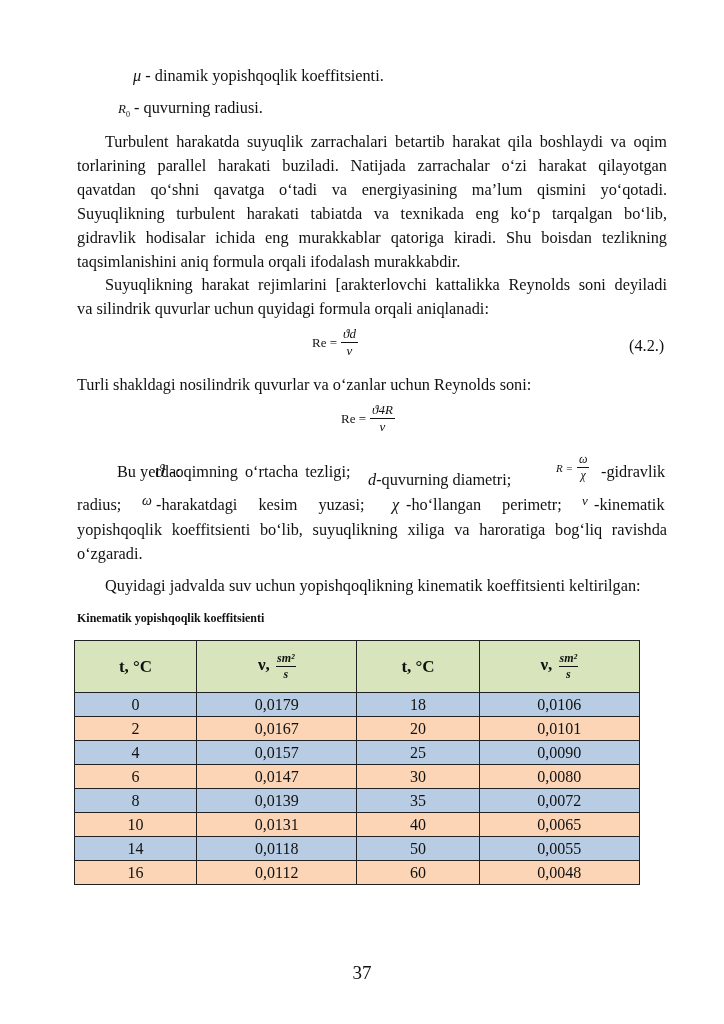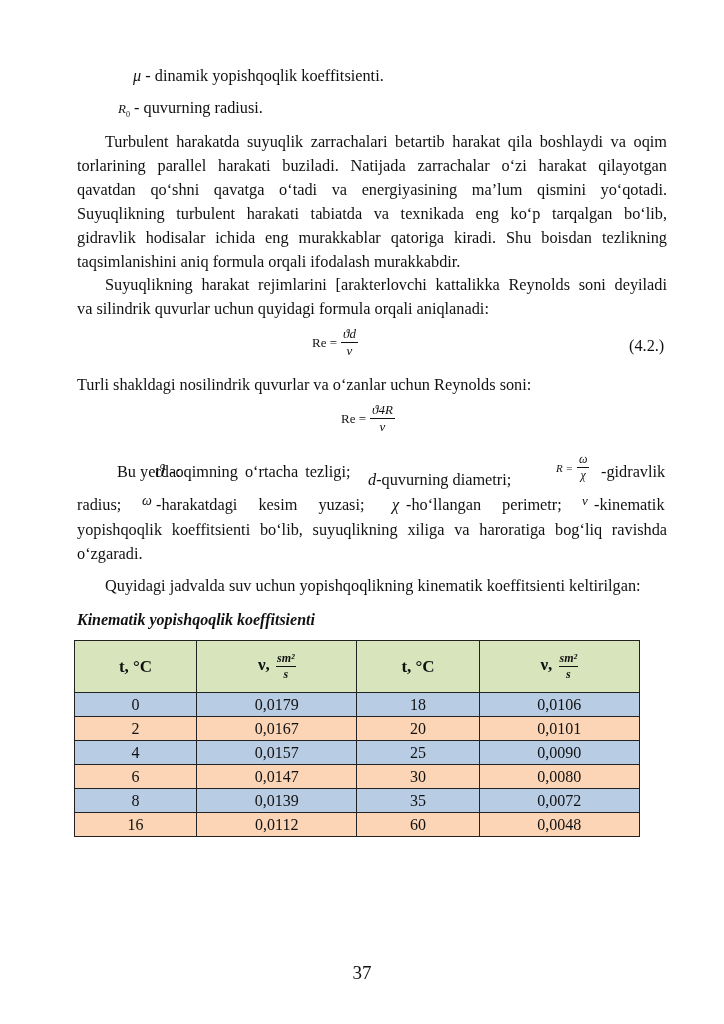--- a/index.html
+++ b/index.html
@@ -7,21 +7,21 @@
          font-family: "Liberation Serif", serif; color: #111; font-size: 16.3px; }
   .line { position: absolute; white-space: nowrap; }
   .just { position: absolute; left: 77px; width: 590px; text-align: justify; text-align-last: justify; white-space: nowrap; }
   .just.last { text-align-last: left; }
   i.m { font-style: italic; }
   .frac { display: inline-block; vertical-align: middle; text-align: center; font-size: 13px; }
   .frac .num { display: block; border-bottom: 1px solid #111; padding: 0 2px; font-style: italic; }
   .frac .den { display: block; font-style: italic; }
   .eq { position: absolute; font-size: 13px; display: flex; align-items: center; }
   .eq .lhs { margin-right: 4px; }
-  .caption { position: absolute; left: 77px; top: 611px; font-weight: bold; font-style: italic; font-size: 16px; }
+  .caption { position: absolute; left: 77px; top: 611px; font-weight: bold; font-size: 12px; }
   table.kin { position: absolute; left: 74px; top: 640px; width: 566px; border-collapse: collapse;
               font-size: 16px; }
   table.kin td, table.kin th { border: 1.5px solid #222; text-align: center; padding: 0; }
   table.kin th { background: #d7e4bc; height: 51px; font-weight: bold; font-size: 17px; }
   table.kin td { height: 23px; }
   tr.blue td { background: #b8cce4; }
   tr.peach td { background: #fbd5b5; }
   .hfrac { display: inline-block; vertical-align: middle; text-align: center; font-size: 12px; font-style: italic; font-weight: bold; margin-left: 2px; }
   .hfrac .num { display: block; border-bottom: 1.3px solid #111; padding: 0 1px; }
   .hfrac .den { display: block; }
@@ -134,20 +134,32 @@
         <td>30</td>
         <td>0,0080</td>
       </tr>
       <tr class="blue">
         <td>8</td>
         <td>0,0139</td>
         <td>35</td>
         <td>0,0072</td>
       </tr>
       <tr class="peach">
+        <td>10</td>
+        <td>0,0131</td>
+        <td>40</td>
+        <td>0,0065</td>
+      </tr>
+      <tr class="blue">
+        <td>14</td>
+        <td>0,0118</td>
+        <td>50</td>
+        <td>0,0055</td>
+      </tr>
+      <tr class="peach">
         <td>16</td>
         <td>0,0112</td>
         <td>60</td>
         <td>0,0048</td>
       </tr>
     </tbody>
 </table>
 
 <div class="pagenum">37</div>
 

